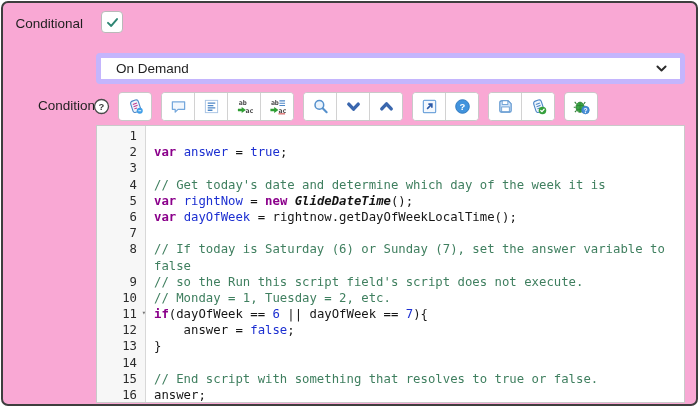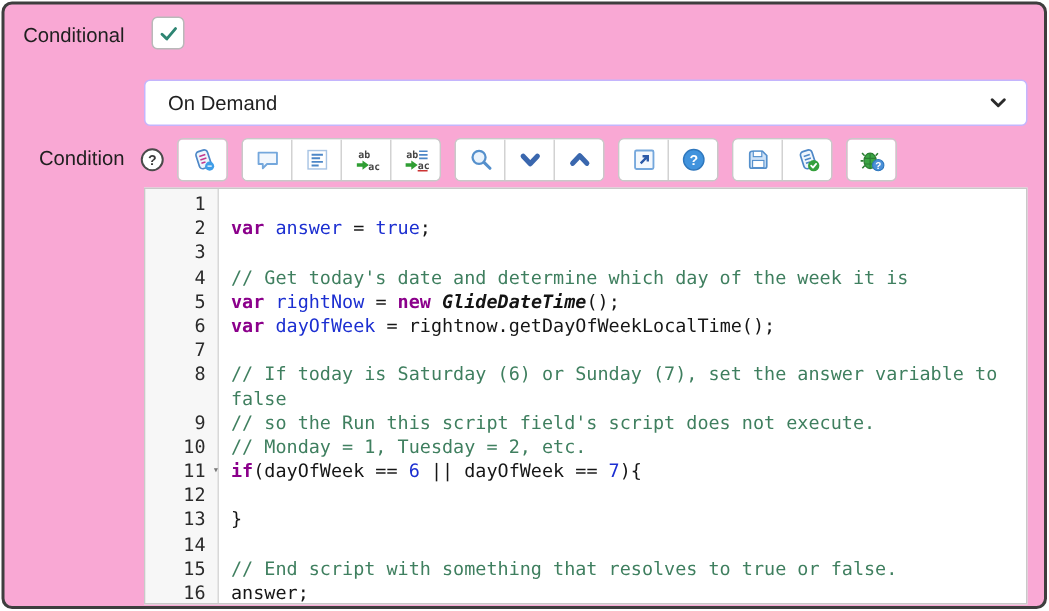--- a/index.html
+++ b/index.html
@@ -4,31 +4,31 @@
 <style>
   html,body{margin:0;padding:0;width:699px;height:407px;background:#fff;
     font-family:"Liberation Sans",sans-serif;}
   .frame{position:absolute;inset:1px;border:2px solid #3e3e3e;border-radius:7px;
     background:#f9a8d4;overflow:hidden;}
 
   
   .lbl{position:absolute;left:0;width:80px;text-align:right;font-size:13.5px;color:#1f1f1f;}
   .lbl-conditional{top:13px;}
   .lbl-run{top:50px;height:31px;line-height:31px;}
-  .lbl-condition{top:88px;height:30px;line-height:30px;}
+  .lbl-condition{top:88px;height:30px;line-height:30px;margin-left:12px;}
 
   
   .checkbox{position:absolute;left:98px;top:8px;width:22px;height:22px;background:#fff;
     border:1px solid #b9b9b9;border-radius:4px;display:flex;align-items:center;
     justify-content:center;cursor:pointer;box-sizing:border-box;}
   .checkbox svg{width:15px;height:15px;}
 
   
   .select{position:absolute;left:93px;top:50px;width:589px;height:31px;background:#fff;
-    border:1px solid #c4b5fd;border-radius:4px;box-sizing:border-box;display:flex;
+    border:5px solid #c4b5fd;border-radius:4px;box-sizing:border-box;display:flex;
     align-items:center;justify-content:space-between;padding:0 12px 0 15px;
     font-size:13.5px;color:#1f1f1f;cursor:pointer;}
   .select svg{width:13px;height:13px;}
 
   
   .toolbar{position:absolute;left:90px;top:88px;height:30px;display:flex;
     align-items:center;gap:8px;}
   .fieldhelp{width:17px;height:17px;display:flex;align-items:center;cursor:pointer;}
   .fieldhelp svg{width:17px;height:17px;}
   .tb-groups{display:flex;gap:9px;align-items:center;}
@@ -230,21 +230,21 @@
         <div class="code-row"><span class="gut">3</span><span class="code-line"></span></div>
         <div class="code-row"><span class="gut">4</span><span class="code-line"><span class="tok-comment">// Get today's date and determine which day of the week it is</span></span></div>
         <div class="code-row"><span class="gut">5</span><span class="code-line"><span class="tok-keyword">var</span><span class="tok-plain"> </span><span class="tok-def">rightNow</span><span class="tok-plain"> = </span><span class="tok-keyword">new</span><span class="tok-plain"> </span><span class="tok-type">GlideDateTime</span><span class="tok-plain">();</span></span></div>
         <div class="code-row"><span class="gut">6</span><span class="code-line"><span class="tok-keyword">var</span><span class="tok-plain"> </span><span class="tok-def">dayOfWeek</span><span class="tok-plain"> = rightnow.getDayOfWeekLocalTime();</span></span></div>
         <div class="code-row"><span class="gut">7</span><span class="code-line"></span></div>
         <div class="code-row"><span class="gut">8</span><span class="code-line"><span class="tok-comment">// If today is Saturday (6) or Sunday (7), set the answer variable to</span></span></div>
         <div class="code-row"><span class="gut"></span><span class="code-line"><span class="tok-comment">false</span></span></div>
         <div class="code-row"><span class="gut">9</span><span class="code-line"><span class="tok-comment">// so the Run this script field's script does not execute.</span></span></div>
         <div class="code-row"><span class="gut">10</span><span class="code-line"><span class="tok-comment">// Monday = 1, Tuesday = 2, etc.</span></span></div>
         <div class="code-row"><span class="gut">11<span class="fold">▾</span></span><span class="code-line"><span class="tok-keyword">if</span><span class="tok-plain">(dayOfWeek == </span><span class="tok-number">6</span><span class="tok-plain"> || dayOfWeek == </span><span class="tok-number">7</span><span class="tok-plain">){</span></span></div>
-        <div class="code-row"><span class="gut">12</span></div>
+        <div class="code-row"><span class="gut">12</span><span class="code-line"><span class="tok-plain">    answer = </span><span class="tok-atom">false</span><span class="tok-plain">;</span></span></div>
         <div class="code-row"><span class="gut">13</span><span class="code-line"><span class="tok-plain">}</span></span></div>
         <div class="code-row"><span class="gut">14</span><span class="code-line"></span></div>
         <div class="code-row"><span class="gut">15</span><span class="code-line"><span class="tok-comment">// End script with something that resolves to true or false.</span></span></div>
         <div class="code-row"><span class="gut">16</span><span class="code-line"><span class="tok-plain">answer;</span></span></div>
       </div>
   </div>
 
 </div>
 
 </body></html>

